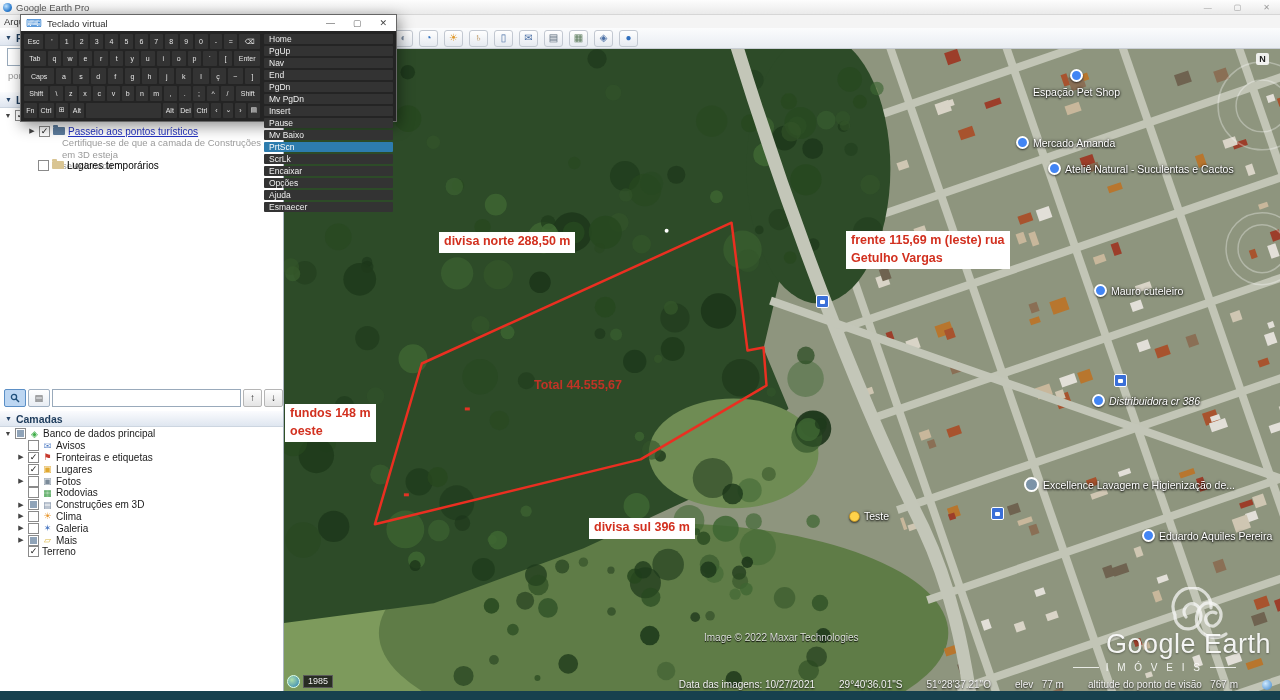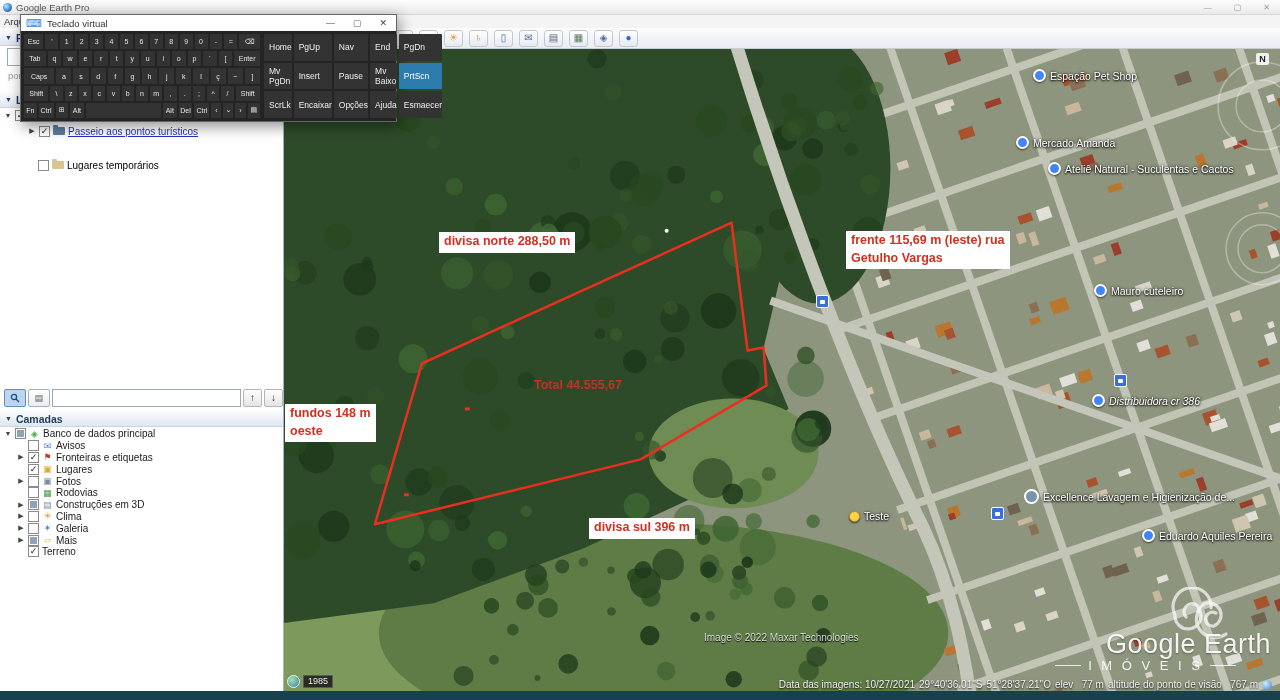--- a/index.html
+++ b/index.html
@@ -46,38 +46,38 @@
   .total{position:absolute;color:#c03326;font-weight:bold;font-size:12.5px;white-space:nowrap;}
   .poi{position:absolute;display:flex;align-items:center;gap:4px;color:#fff;font-size:10.5px;white-space:nowrap;text-shadow:0 1px 2px #000,0 0 3px rgba(0,0,0,.9);}
   .pin-blue{width:9px;height:9px;border-radius:50%;background:#4285f4;border:2px solid #fff;box-shadow:0 1px 2px rgba(0,0,0,.6);flex:0 0 auto;}
   .pin-yellow{width:9px;height:9px;border-radius:50%;background:#ffd24a;border:1.5px solid #b98f2a;box-shadow:0 1px 2px rgba(0,0,0,.6);flex:0 0 auto;}
   .pin-bus{width:11px;height:11px;border-radius:2px;background:#3a6fd8;border:1px solid #fff;display:flex;align-items:center;justify-content:center;flex:0 0 auto;}
   .pin-bus::after{content:"";width:5px;height:4px;background:#fff;border-radius:1px;}
   .pin-circle{width:11px;height:11px;border-radius:50%;background:#7b93a8;border:2px solid #fff;flex:0 0 auto;}
   .hist{position:absolute;left:3px;bottom:3px;display:flex;align-items:center;gap:3px;}
   .hclock{width:11px;height:11px;border-radius:50%;background:radial-gradient(circle at 35% 35%,#aee0a8,#2c7fb8);border:1px solid #dfe;}
   .hyr{background:rgba(25,25,25,.85);border:1px solid #5a5a5a;color:#eee;font-size:9px;padding:0 4px;line-height:11px;text-align:right;}
-  .map-status{position:absolute;right:8px;bottom:1px;display:flex;align-items:center;gap:4px;color:#f1f1f1;font-size:10px;text-shadow:0 1px 2px #000;}
+  .map-status{position:absolute;right:8px;bottom:1px;display:flex;align-items:center;gap:24px;color:#f1f1f1;font-size:10px;text-shadow:0 1px 2px #000;}
   .sglobe{width:10px;height:10px;border-radius:50%;background:radial-gradient(circle at 35% 35%,#cfe9ff,#3a83c9);}
   .copy{position:absolute;left:420px;bottom:48px;color:rgba(255,255,255,.8);font-size:10px;text-shadow:0 1px 1px #000;}
   .wm-main{position:absolute;right:9px;bottom:31px;font-size:27px;color:rgba(255,255,255,.92);letter-spacing:.5px;text-shadow:0 1px 2px rgba(0,0,0,.35);}
-  .wm-sub{position:absolute;right:44px;bottom:18px;color:rgba(255,255,255,.88);font-size:13px;letter-spacing:3px;display:flex;align-items:center;gap:7px;}
+  .wm-sub{position:absolute;right:44px;bottom:18px;color:rgba(255,255,255,.88);font-size:10px;letter-spacing:3px;display:flex;align-items:center;gap:7px;}
   .wm-sub::before,.wm-sub::after{content:"";width:26px;height:1px;background:rgba(255,255,255,.8);}
   .wm-logo{position:absolute;right:28px;bottom:42px;opacity:.85;}
   .nbadge{position:absolute;left:972px;top:4px;width:13px;height:12px;background:rgba(250,250,250,.9);color:#222;font-size:9px;font-weight:bold;display:flex;align-items:center;justify-content:center;border-radius:2px;}
   
   .kb{position:absolute;left:20px;top:14px;width:377px;height:108px;background:#242424;border:1px solid #666;box-shadow:2px 4px 14px rgba(0,0,0,.45);z-index:40;display:flex;flex-direction:column;box-sizing:border-box;}
   .kb-title{height:16px;background:#fff;display:flex;align-items:center;gap:5px;padding-left:5px;font-size:9.5px;color:#333;flex:0 0 auto;}
   .kbicon{color:#2f7fd0;font-size:11px;line-height:10px;}
   .kb-ctrl{margin-left:auto;display:flex;gap:18px;padding-right:9px;color:#666;font-size:9px;}
   .kb-body{flex:1;display:flex;gap:4px;padding:3px;min-height:0;}
   .kb-main{width:236px;display:flex;flex-direction:column;gap:2px;flex:0 0 auto;}
   .kb-row{display:flex;gap:2px;flex:1;}
   .key{background:#333;color:#e6e6e6;font-size:7px;display:flex;align-items:center;justify-content:center;border-radius:1px;overflow:hidden;min-width:0;}
-  .kb-side{flex:1;display:grid;grid-template-columns:repeat(5,1fr);grid-auto-rows:1fr;gap:2px;}
+  .kb-side{flex:1;display:grid;grid-template-columns:repeat(1,1fr);grid-auto-rows:1fr;gap:2px;}
   .skey{background:#333;color:#eee;font-size:8.5px;display:flex;align-items:center;padding-left:5px;border-radius:1px;}
   .skey.active{background:#2d7cae;color:#fff;}
 </style>
 </head>
 <body>
 
 <div class="app">
 
   <div class="titlebar">
     <span class="globe-ic"></span>
@@ -112,20 +112,24 @@
         <span class="exp">▼</span>
         <span class="cb">✓</span>
         <span class="folder" style="background:#6f8fb5"></span>
       </div>
 
       <div class="prow" style="left:28px;top:97px">
         <span class="exp">▶</span>
         <span class="cb">✓</span>
         <span class="folder" style="background:#5d7d9e"></span>
         <span class="plink">Passeio aos pontos turísticos</span>
+      </div>
+      <div class="pdesc">
+        <div>Certifique-se de que a camada de Construções em 3D esteja</div>
+        <div>selecionada</div>
       </div>
 
       <div class="prow" style="left:38px;top:131px">
         <span class="cb"></span>
         <span class="folder" style="background:#d9c593"></span>
         <span>Lugares temporários</span>
       </div>
 
       <div class="lsearch">
         <span class="sbtn pressed">
@@ -910,21 +914,21 @@
           <g stroke="rgba(255,255,255,.32)" stroke-width="1.5" fill="none">
             <circle cx="979" cy="57" r="44"></circle>
               <circle cx="979" cy="57" r="26"></circle>
             <circle cx="979" cy="200" r="36"></circle>
               <circle cx="979" cy="200" r="24"></circle>
           </g>
         </svg>
 
         <div class="nbadge">N</div>
         <div id="poi-layer" style="position:absolute;inset:0">
-            <div class="poi" style="left: 749px; top: 20px;">
+            <div class="poi" style="left: 749px; top: 20px; flex-direction: column;">
               <span class="pin-blue"></span>
               <span>Espação Pet Shop</span>
             </div>
             <div class="poi" style="left: 732px; top: 87px;">
               <span class="pin-blue"></span>
               <span>Mercado Amanda</span>
             </div>
             <div class="poi" style="left: 764px; top: 113px;">
               <span class="pin-blue"></span>
               <span>Ateliê Natural -  Suculentas e Cactos</span>
@@ -936,21 +940,21 @@
             <div class="poi" style="left: 532px; top: 246px;">
               <span class="pin-bus"></span>
             </div>
             <div class="poi" style="left: 830px; top: 325px;">
               <span class="pin-bus"></span>
             </div>
             <div class="poi" style="left: 808px; top: 345px; font-style: italic;">
               <span class="pin-blue"></span>
               <span>Distribuidora cr 386</span>
             </div>
-            <div class="poi" style="left: 740px; top: 440px;">
+            <div class="poi" style="left: 740px; top: 428px;">
               <span class="pin-circle"></span>
               <span>Excellence Lavagem e Higienização de...</span>
             </div>
             <div class="poi" style="left: 707px; top: 458px;">
               <span class="pin-bus"></span>
             </div>
             <div class="poi" style="left: 565px; top: 461px;">
               <span class="pin-yellow"></span>
               <span>Teste</span>
             </div>

